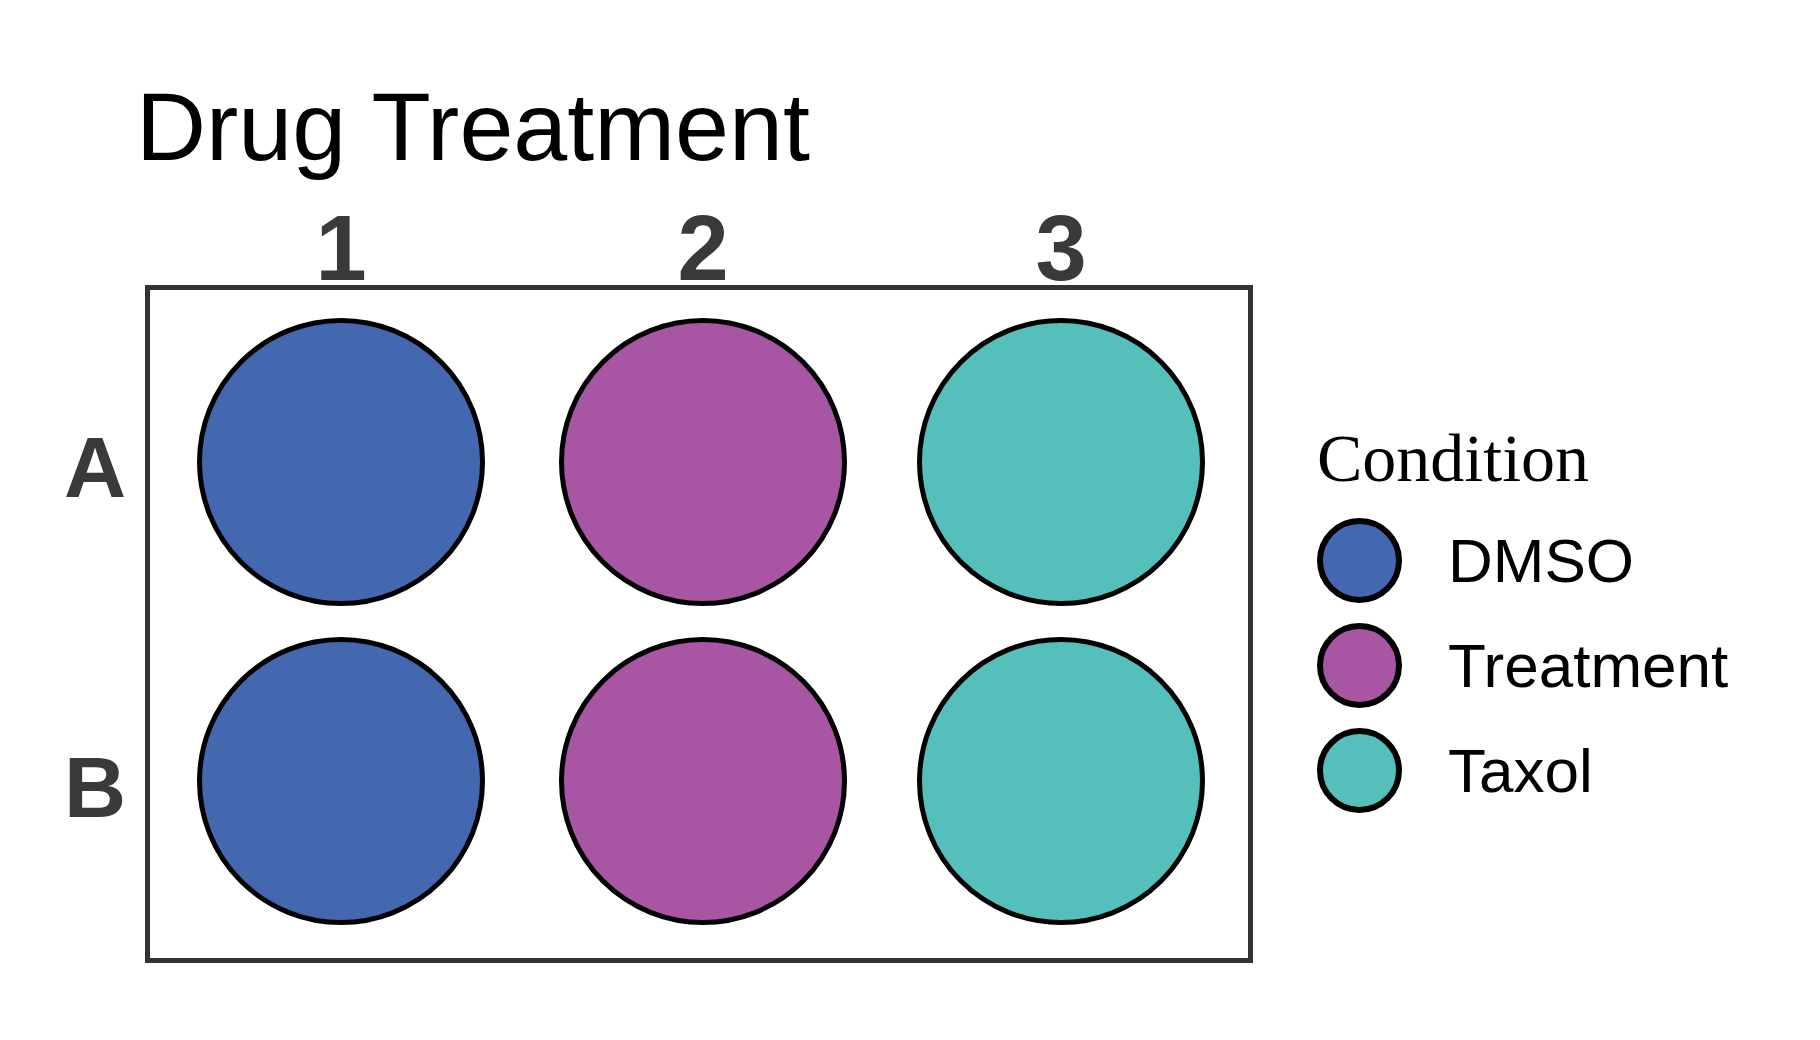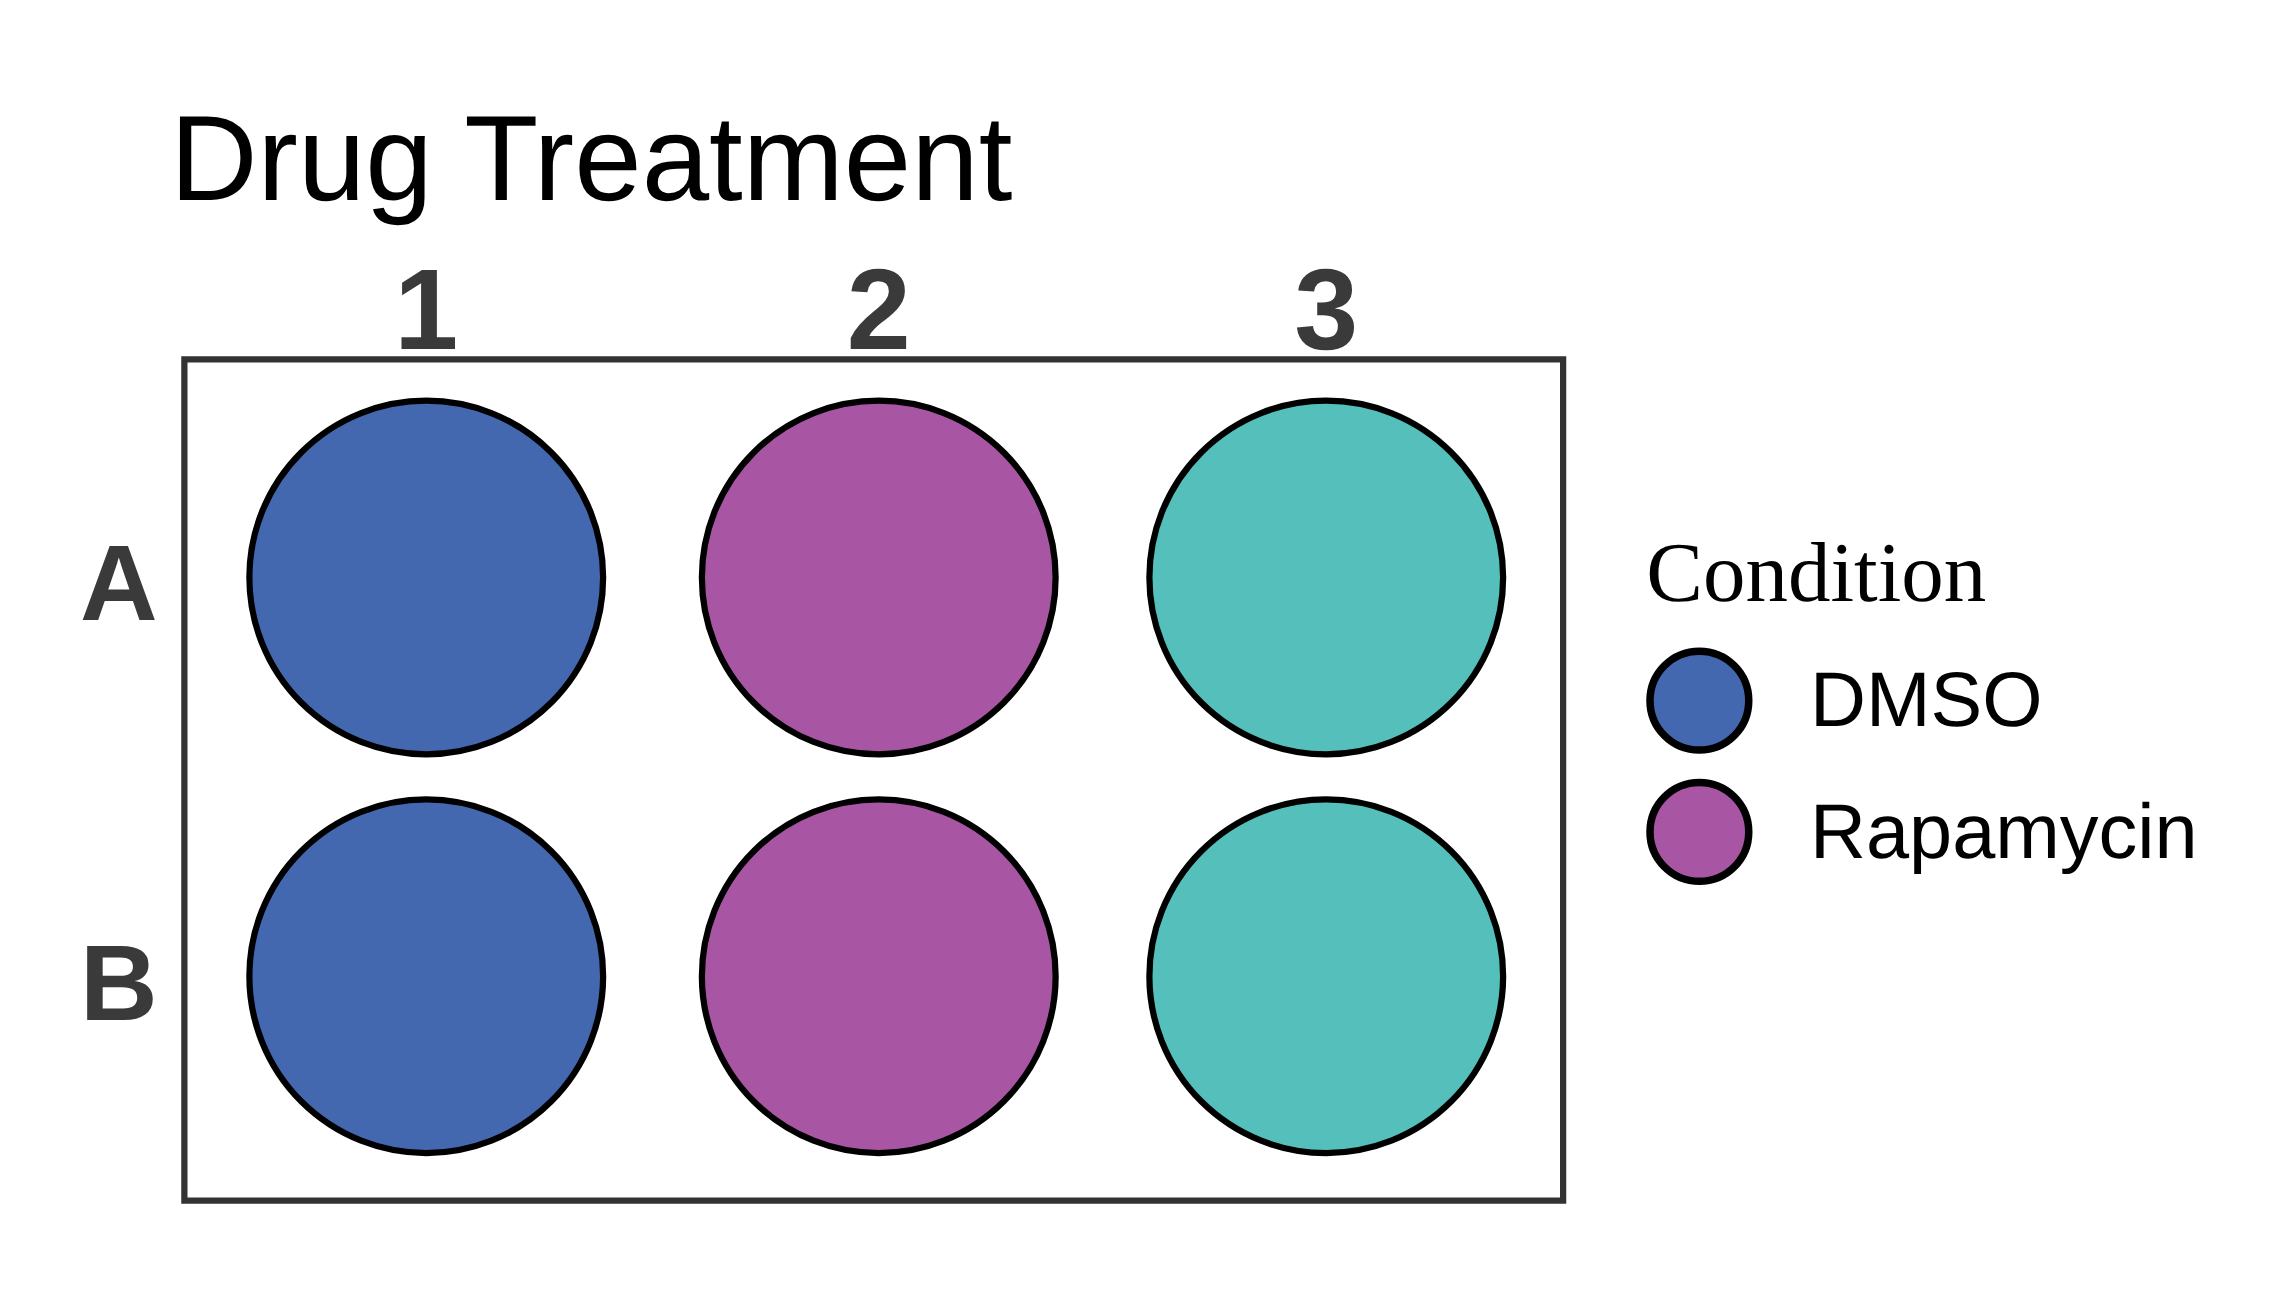--- a/index.html
+++ b/index.html
@@ -139,18 +139,22 @@
   <div class="legend">
     <div class="legend-title">Condition</div>
 
     <div class="legend-item">
       <span class="swatch" style="background: rgb(68, 104, 176);"></span>
       <span class="legend-label">DMSO</span>
     </div>
 
     <div class="legend-item">
       <span class="swatch" style="background: rgb(168, 85, 163);"></span>
-      <span class="legend-label">Rapamycin</span>
+      <span class="legend-label">Treatment</span>
     </div>
 
+    <div class="legend-item">
+      <span class="swatch" style="background: rgb(84, 191, 187);"></span>
+      <span class="legend-label">Taxol</span>
+    </div>
   </div>
 
 </div>
 
 </body></html>

